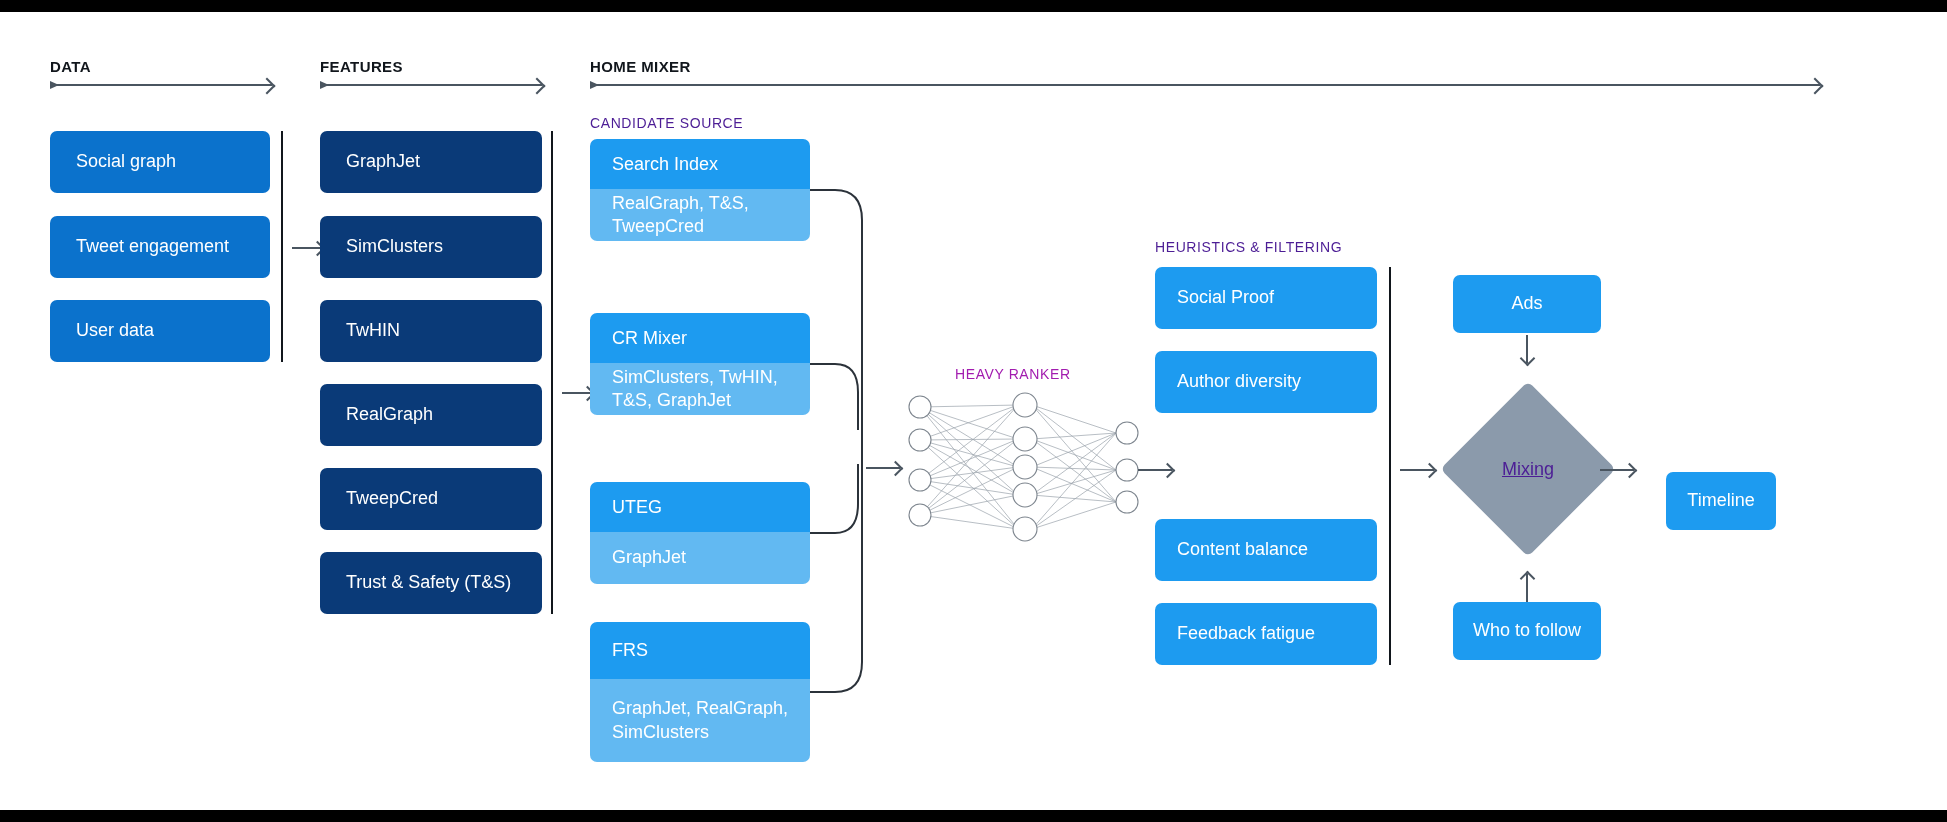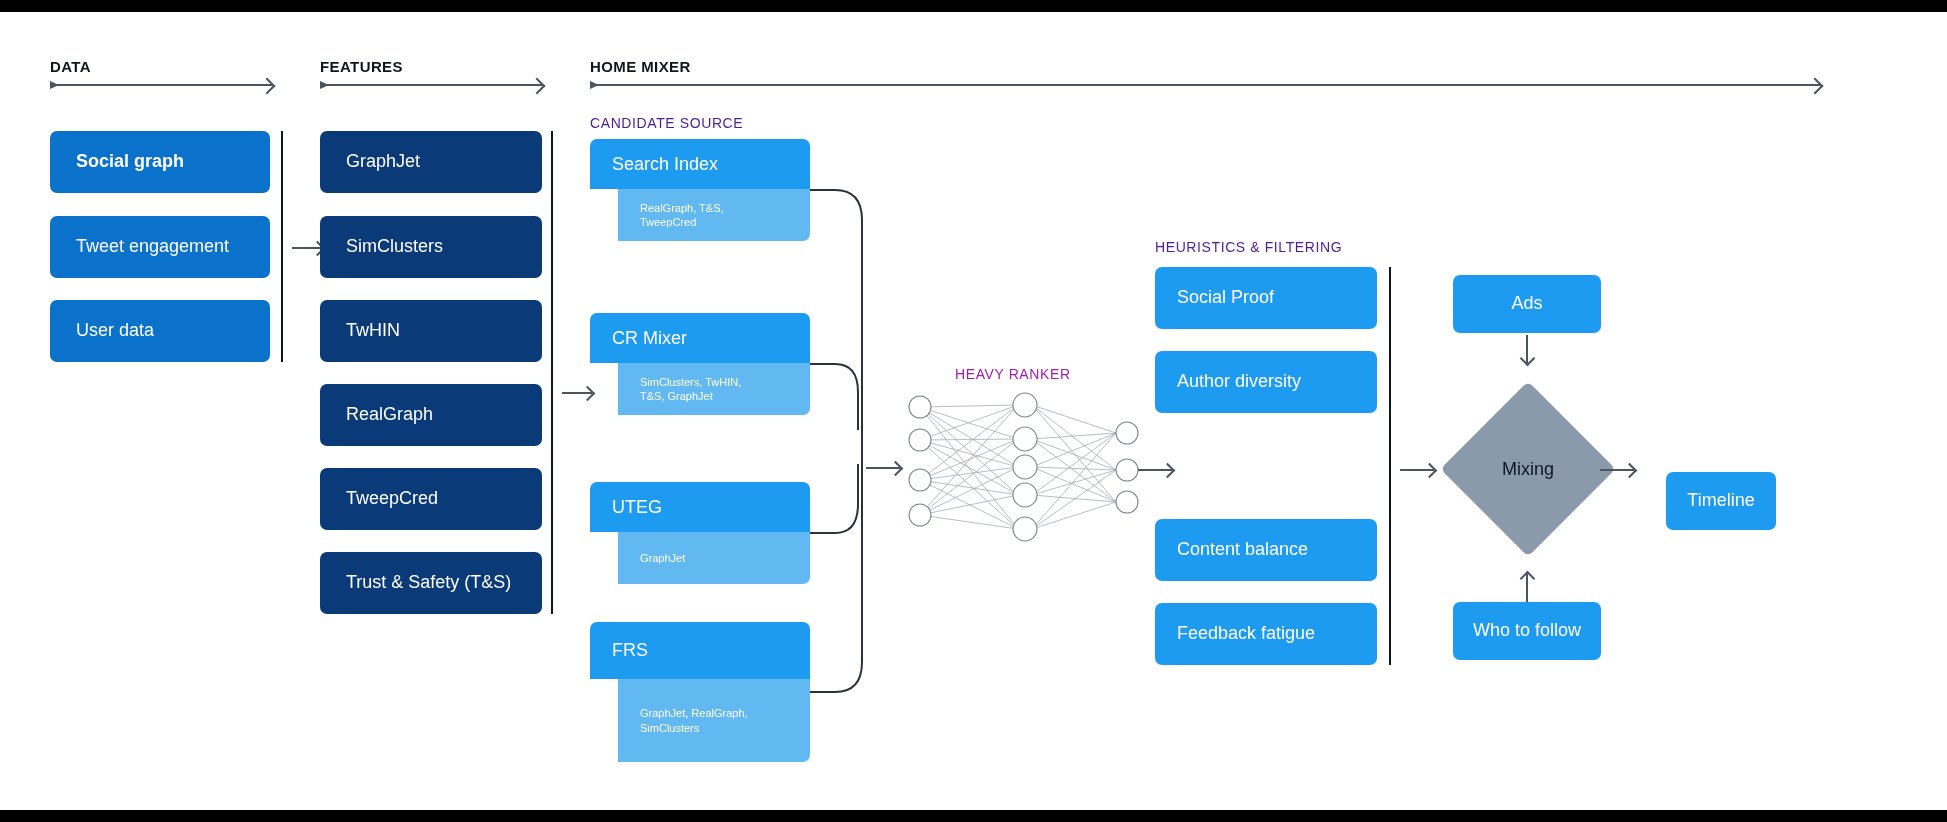--- a/index.html
+++ b/index.html
@@ -102,23 +102,22 @@
     box-sizing: border-box;
     font-size: 18px;
   }
   .card-body {
     background: #62b9f2;
     display: flex;
     align-items: center;
     padding-left: 22px;
     padding-right: 12px;
     box-sizing: border-box;
-    font-size: 11px;
+    font-size: 18px;
     line-height: 1.3;
-    margin-left: 28px;
   }
 
   
   .vdiv {
     position: absolute;
     width: 2px;
     background: #11161c;
   }
   .harrow {
     position: absolute;
@@ -172,23 +171,24 @@
     position: absolute;
     background: #8b9aab;
     transform: rotate(45deg);
     border-radius: 6px;
   }
   .diamond-label {
     position: absolute;
     display: flex;
     align-items: center;
     justify-content: center;
-    color: #0f172a;
+    color: #4c1d95;
     font-size: 18px;
     pointer-events: none;
+    text-decoration: underline;
   }
 
   svg { display: block; }
   .connector { position: absolute; left: 0; top: 0; pointer-events: none; }
 </style>
 </head>
 <body>
 
 <div id="stage">
   <div id="canvas">
@@ -201,21 +201,21 @@
 
     <div class="sec-head" style="left:590px; top:46px;">HOME MIXER</div>
     <div class="sec-rule" style="left:590px; top:72px; width:1230px;"></div>
 
     <div class="sub-head" style="left:590px; top:103px;">CANDIDATE SOURCE</div>
 
     <div class="mid-label" style="left:955px; top:354px;">HEAVY RANKER</div>
 
     <div class="sub-head" style="left:1155px; top:227px;">HEURISTICS &amp; FILTERING</div>
 
-    <div class="box box-data" style="left:50px; top:119px; width:220px; height:62px;font-weight:bold;">
+    <div class="box box-data" style="left:50px; top:119px; width:220px; height:62px;">
       <span>Social graph</span>
     </div>
     <div class="box box-data" style="left:50px; top:204px; width:220px; height:62px;">
       <span>Tweet engagement</span>
     </div>
     <div class="box box-data" style="left:50px; top:288px; width:220px; height:62px;">
       <span>User data</span>
     </div>
 
     <div class="vdiv" style="left:281px; top:119px; height:231px;"></div>

